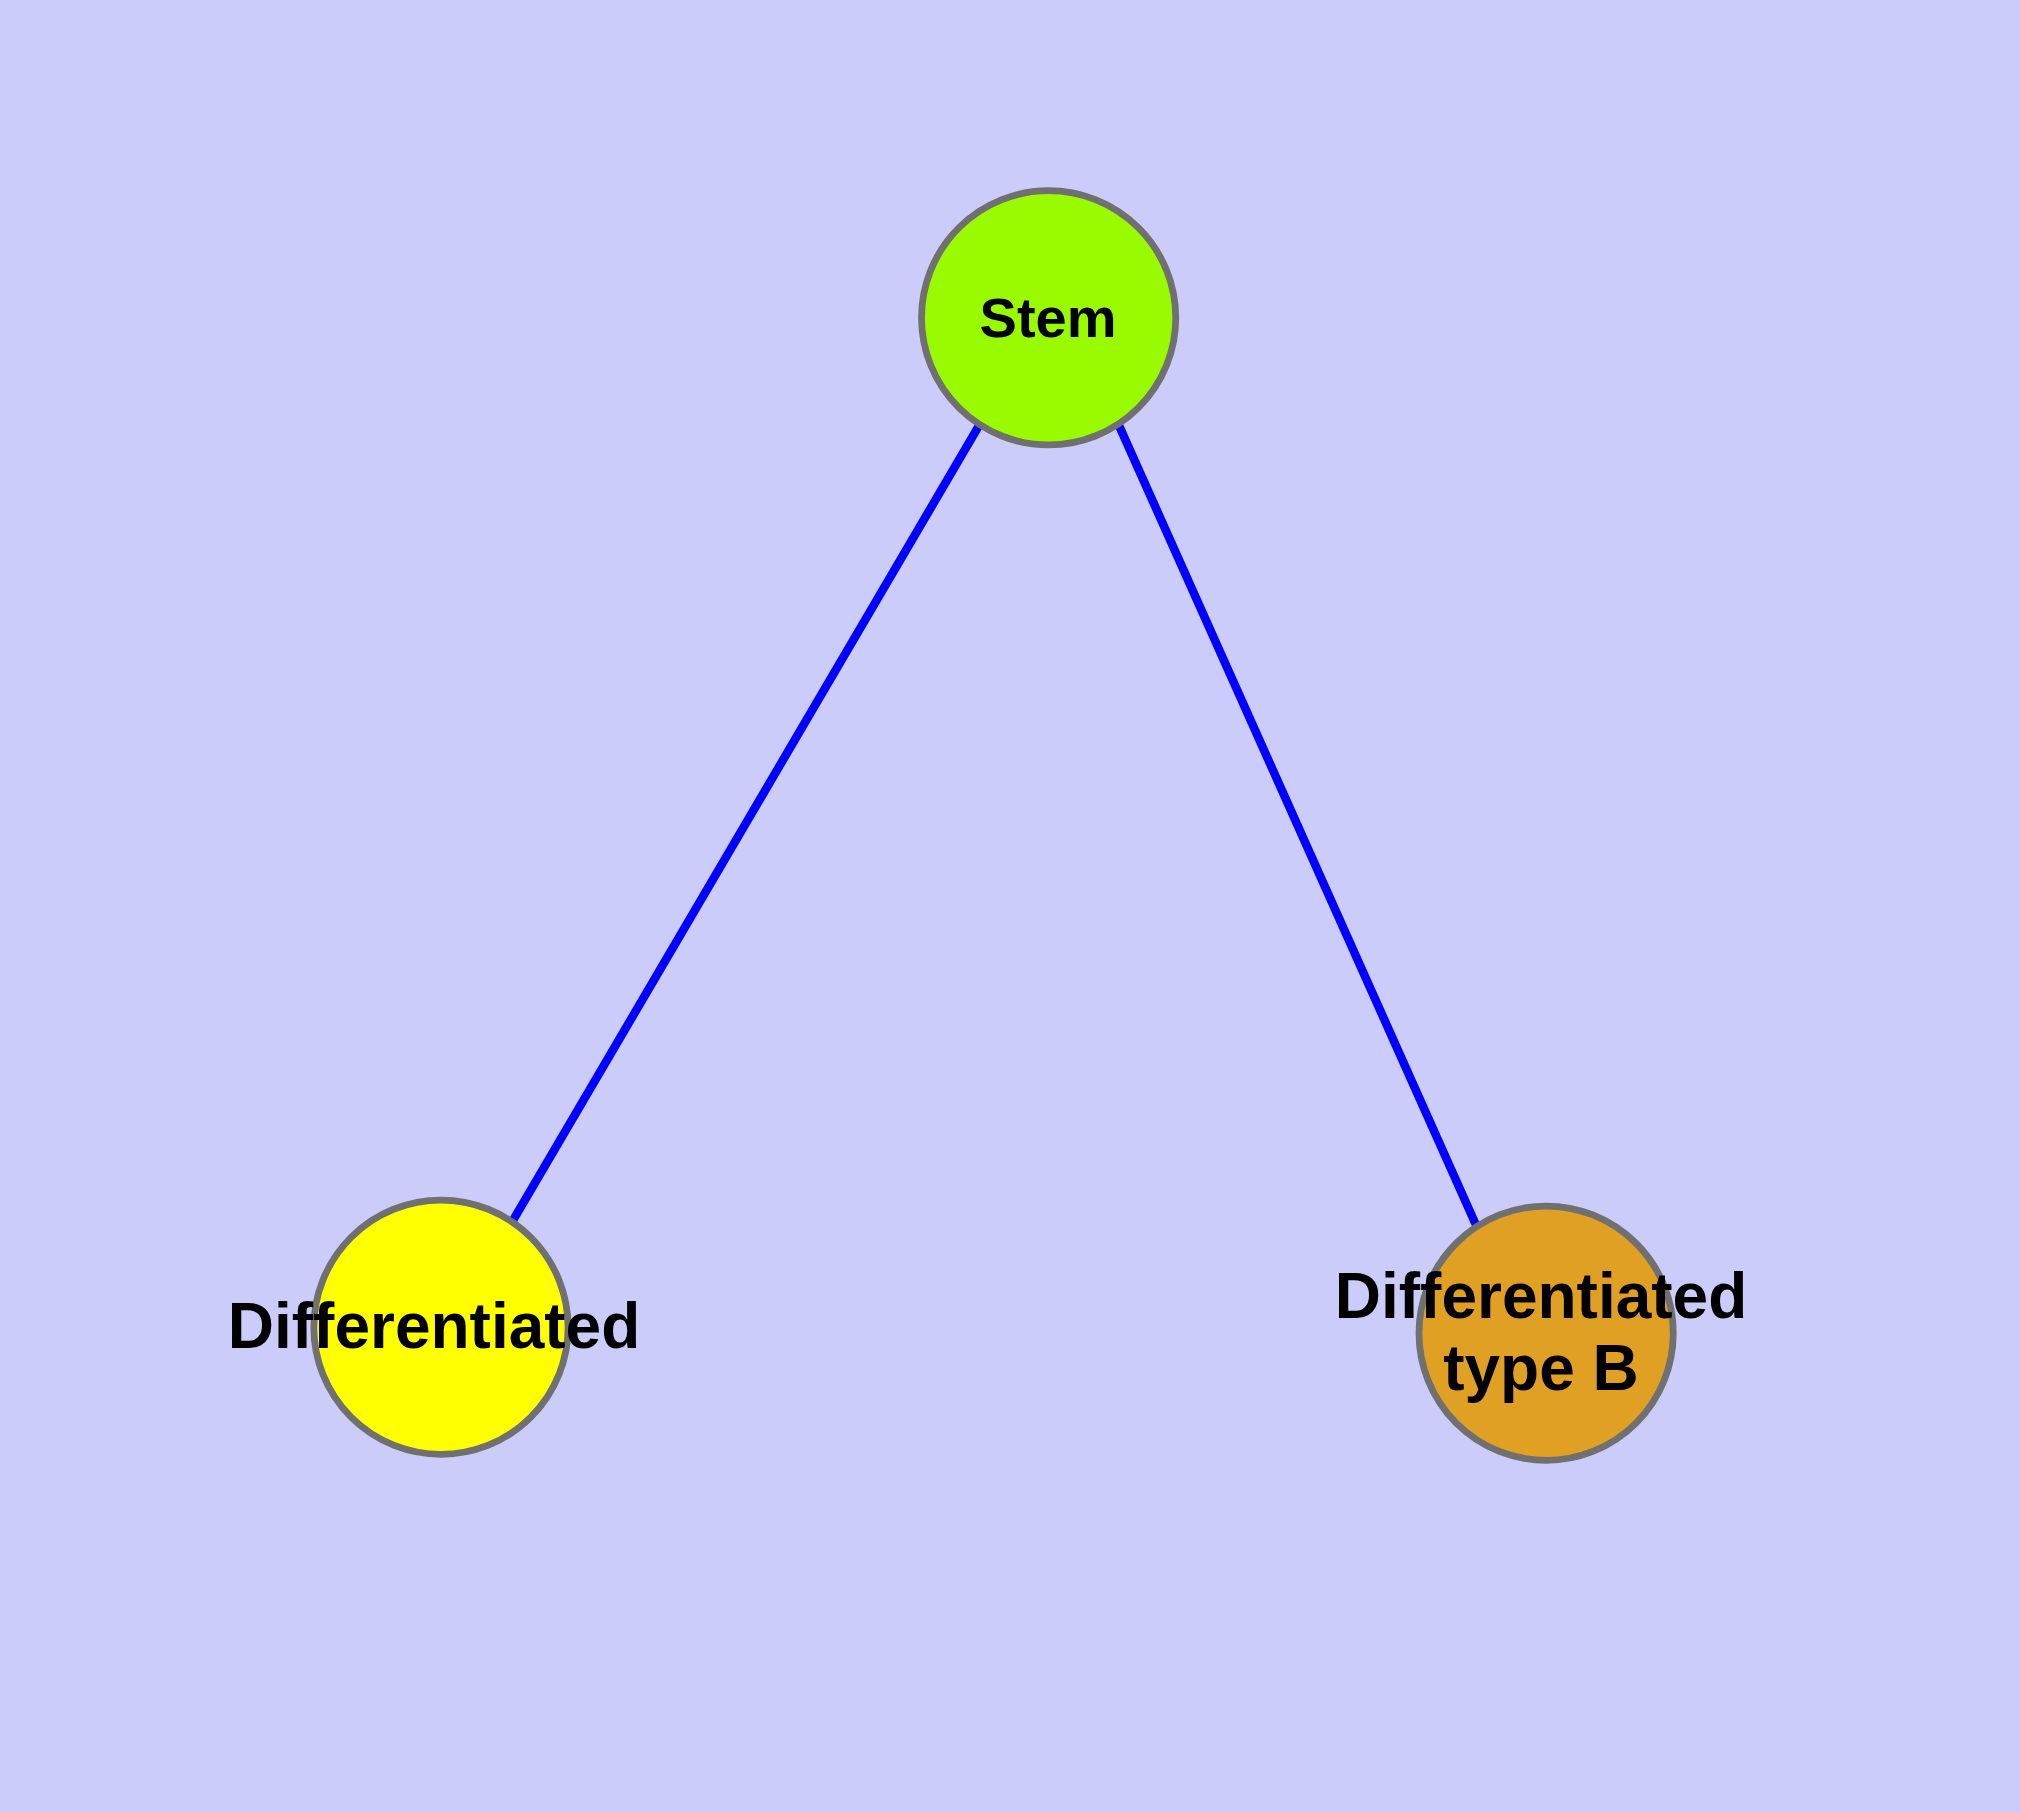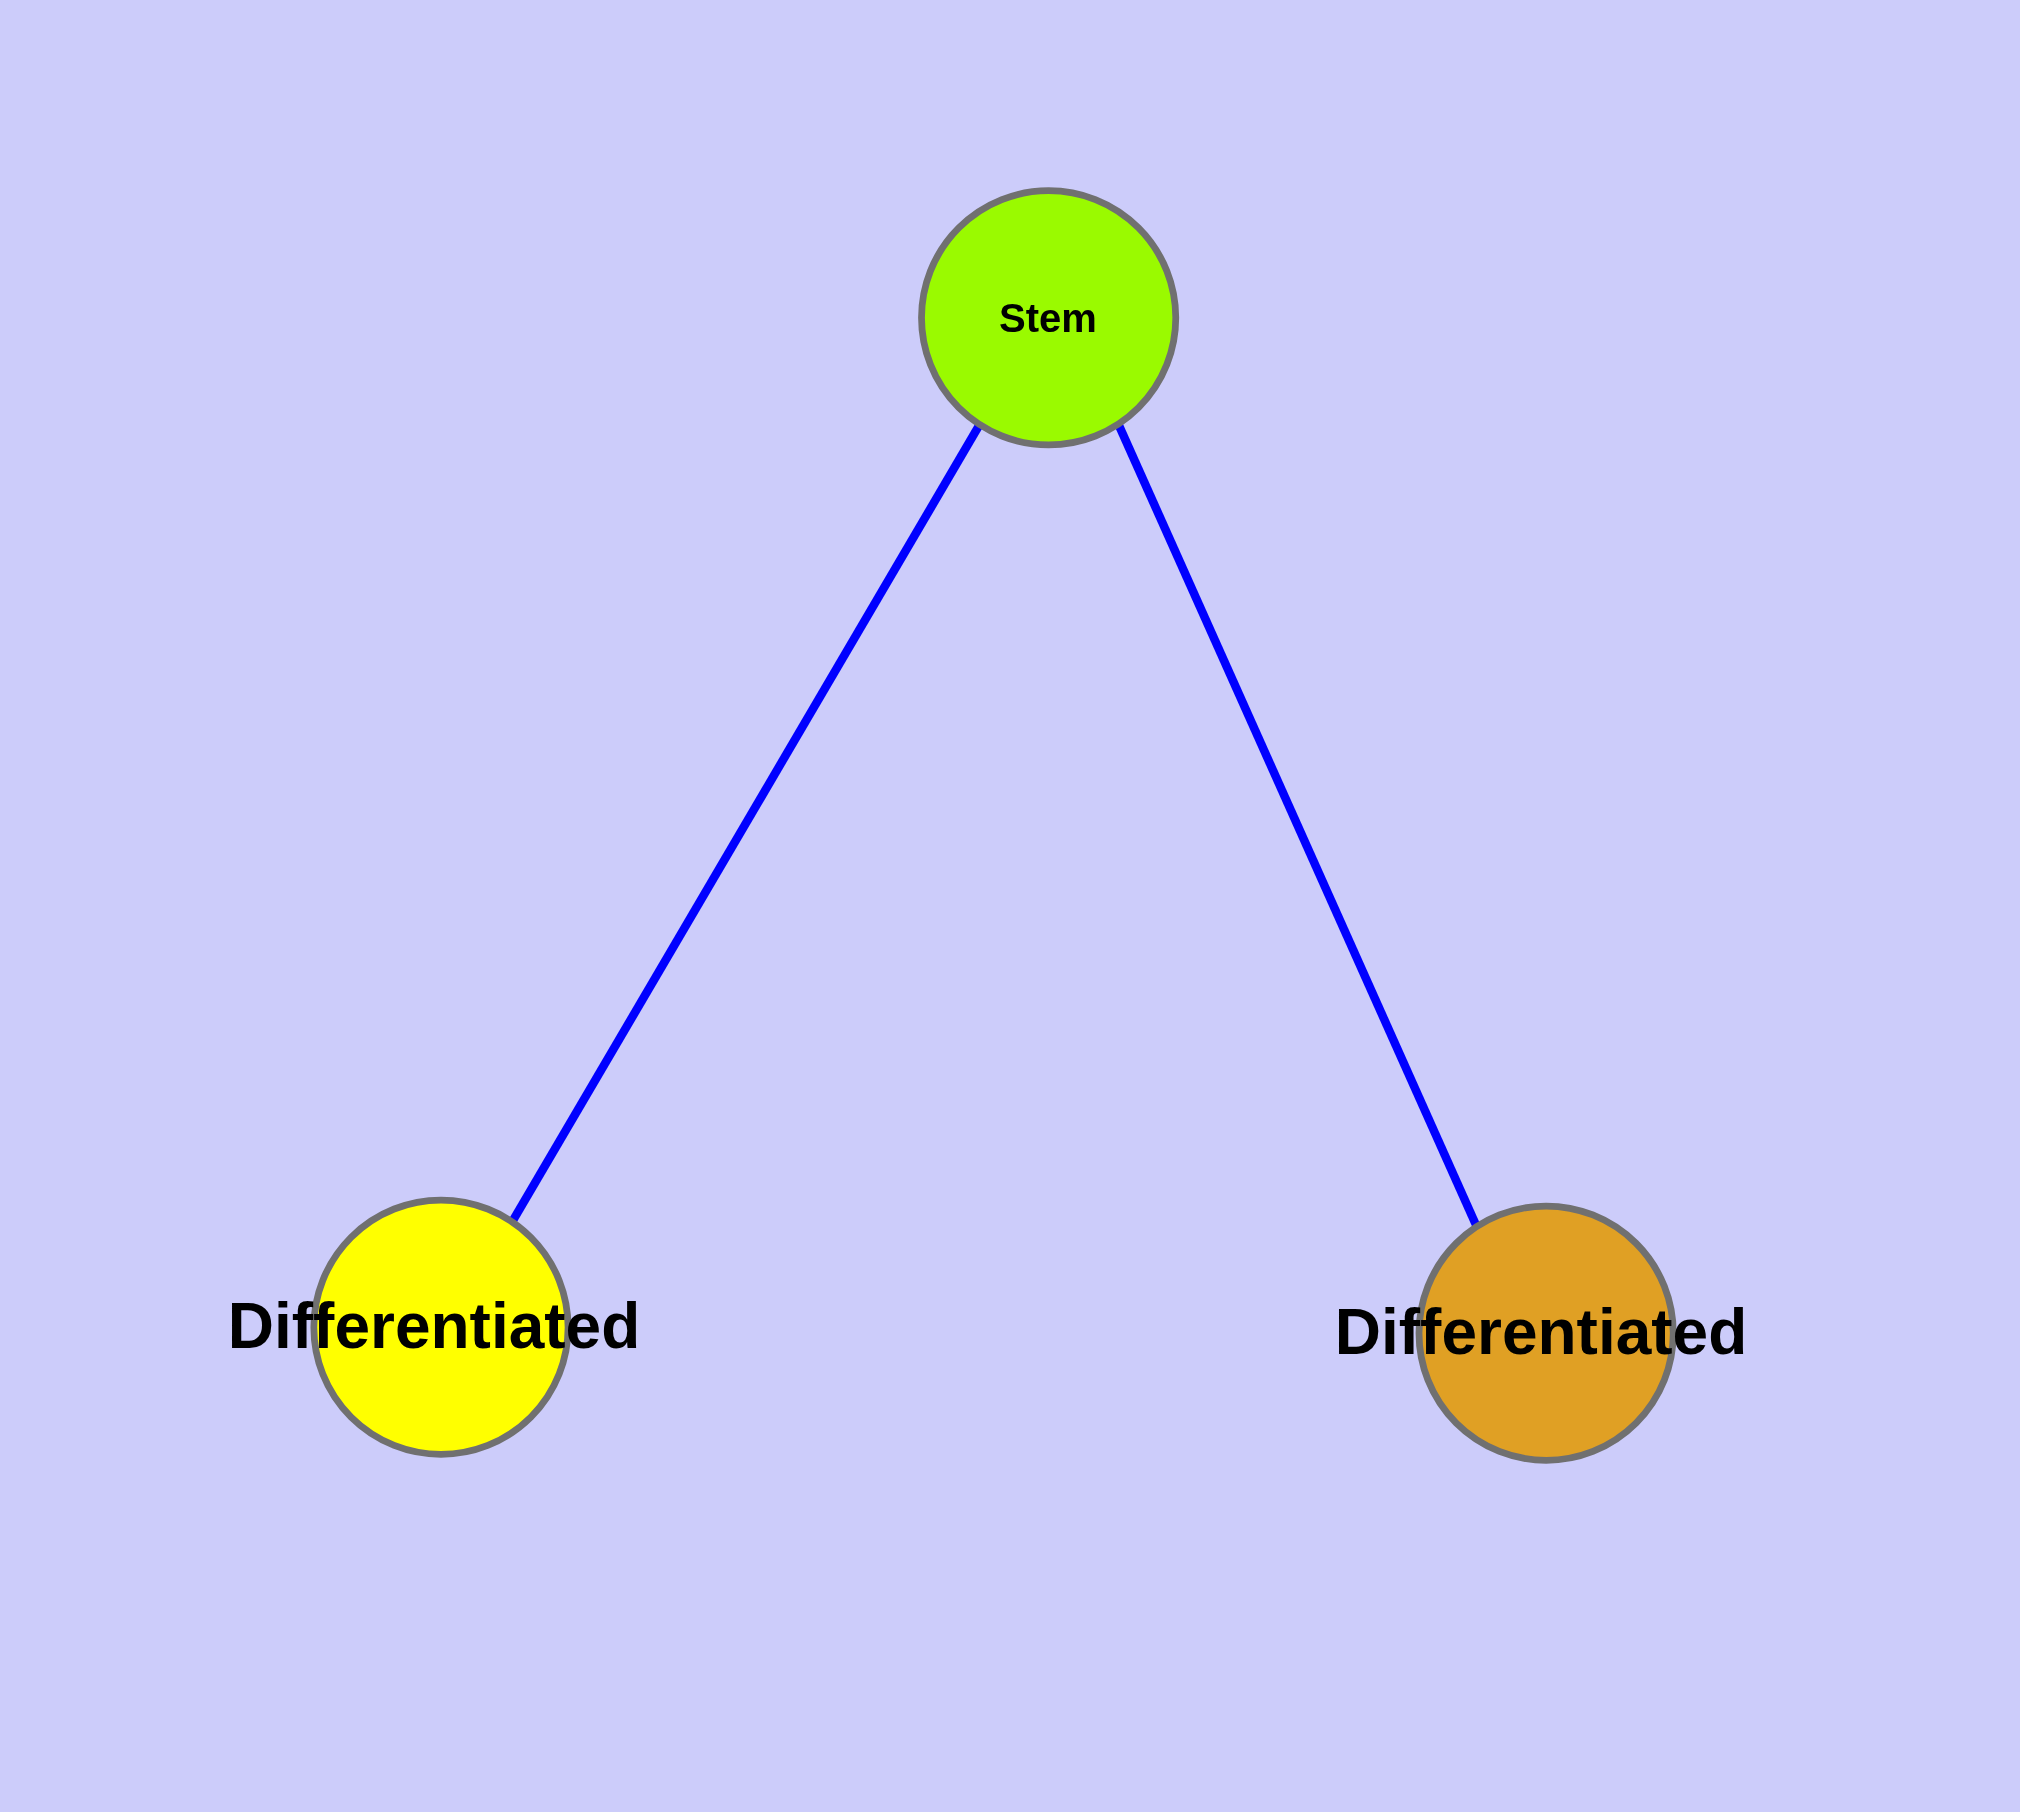--- a/index.html
+++ b/index.html
@@ -26,21 +26,21 @@
     position: absolute;
     text-align: center;
     font-family: "Liberation Sans", sans-serif;
     font-weight: bold;
     color: #000000;
     white-space: nowrap;
     line-height: 1.12;
     pointer-events: none;
   }
   #label-stem {
-    font-size: 40px;
+    font-size: 56px;
     left: 1048px;
     top: 318px;
     transform: translate(-50%, -50%);
   }
   #label-type-a {
     font-size: 64px;
     left: 434px;
     top: 1327px;
     transform: translate(-50%, -50%);
   }
@@ -71,16 +71,17 @@
   <div class="node-label" id="label-stem" style="color: rgb(0, 0, 0);">
     <div>Stem</div>
   </div>
 
   <div class="node-label" id="label-type-a" style="color: rgb(0, 0, 0);">
     <div>Differentiated</div>
   </div>
 
   <div class="node-label" id="label-type-b" style="color: rgb(0, 0, 0);">
     <div>Differentiated</div>
+    <div>type B</div>
   </div>
 
 </div>
 
 
 </body></html>

